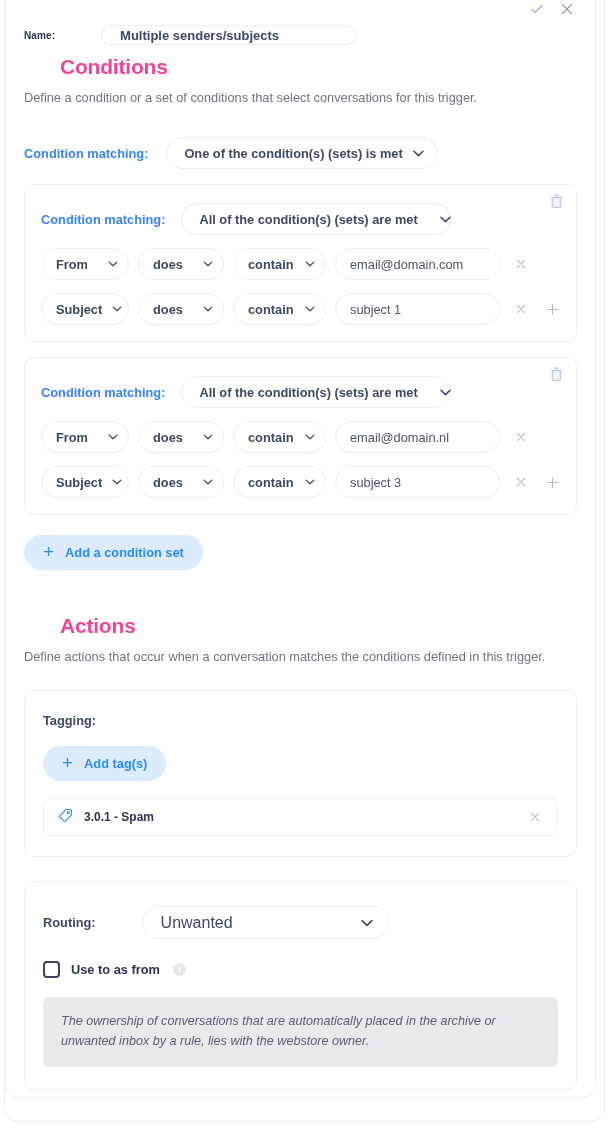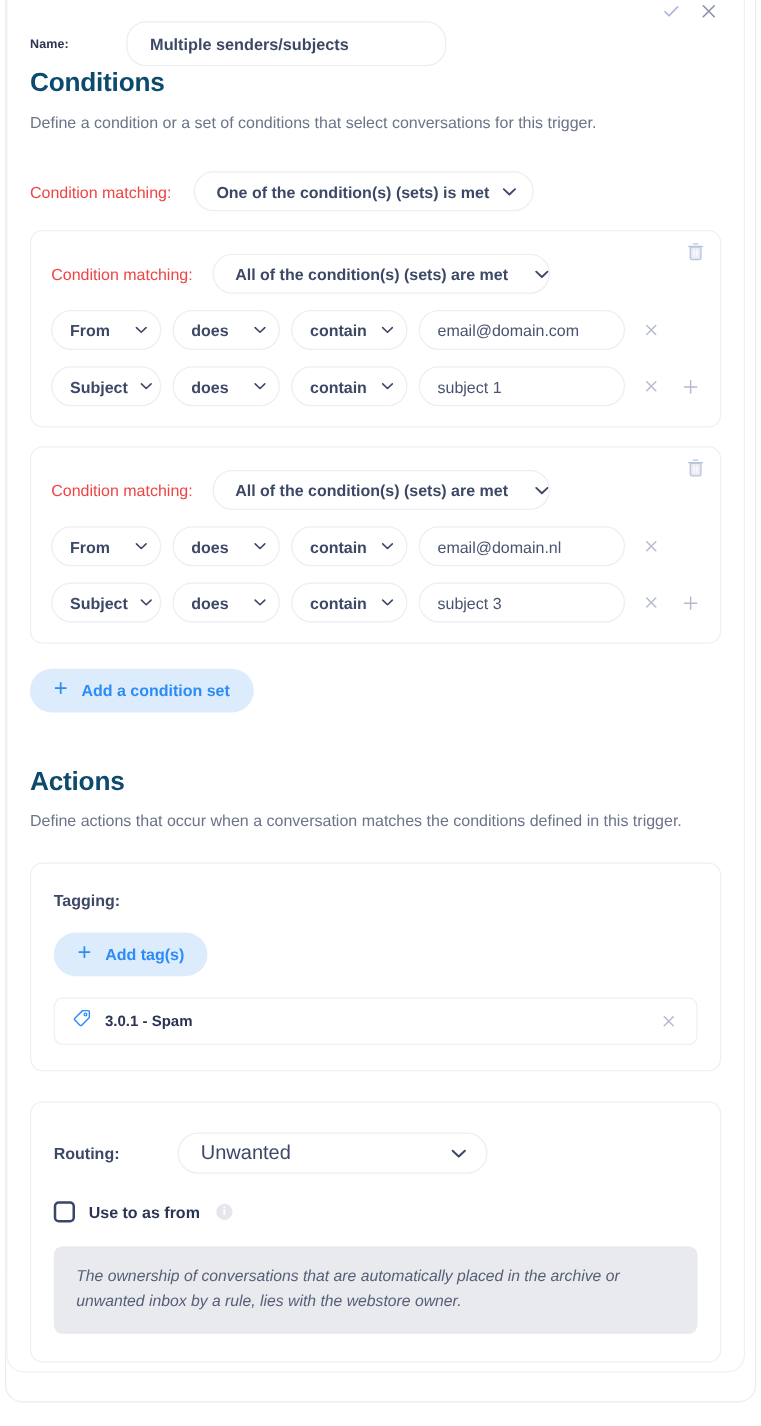--- a/index.html
+++ b/index.html
@@ -54,21 +54,21 @@
   }
   .name-label {
     font-size: 10px;
     font-weight: 700;
     color: #2b3553;
     letter-spacing: .1px;
   }
   .name-input {
     margin-left: 46px;
     width: 256px;
-    height: 36px;
+    height: 20px;
     border: 1px solid #eceef3;
     border-radius: 16px;
     background: #fff;
     display: flex;
     align-items: center;
     padding: 0 18px;
     font-size: 13px;
     font-weight: 700;
     color: #3c4866;
   }
@@ -82,22 +82,23 @@
   }
   .ico-check, .ico-close {
     width: 16px; height: 16px;
     display: block;
   }
 
   
   .section-title {
     font-size: 21px;
     font-weight: 700;
-    color: #0c4a6e;
+    color: #ec4899;
     letter-spacing: -.2px;
+    margin-left: 36px;
   }
   .section-desc {
     font-size: 12.8px;
     color: #6c7489;
     line-height: 1.5;
     margin-top: 9px;
     max-width: 540px;
   }
 
   
@@ -120,22 +121,22 @@
     flex: none;
   }
   .pill.input-pill {
     font-weight: 400;
     color: #4a5470;
     justify-content: flex-start;
   }
 
   .row-label {
     font-size: 12.8px;
-    font-weight: 400;
-    color: #ef4444;
+    font-weight: 700;
+    color: #3b82f6;
     white-space: nowrap;
   }
 
   
   .cond-top {
     display: flex;
     align-items: center;
     margin-top: 30px;
   }
   .cond-top .pill { margin-left: 18px; width: 272px; }

